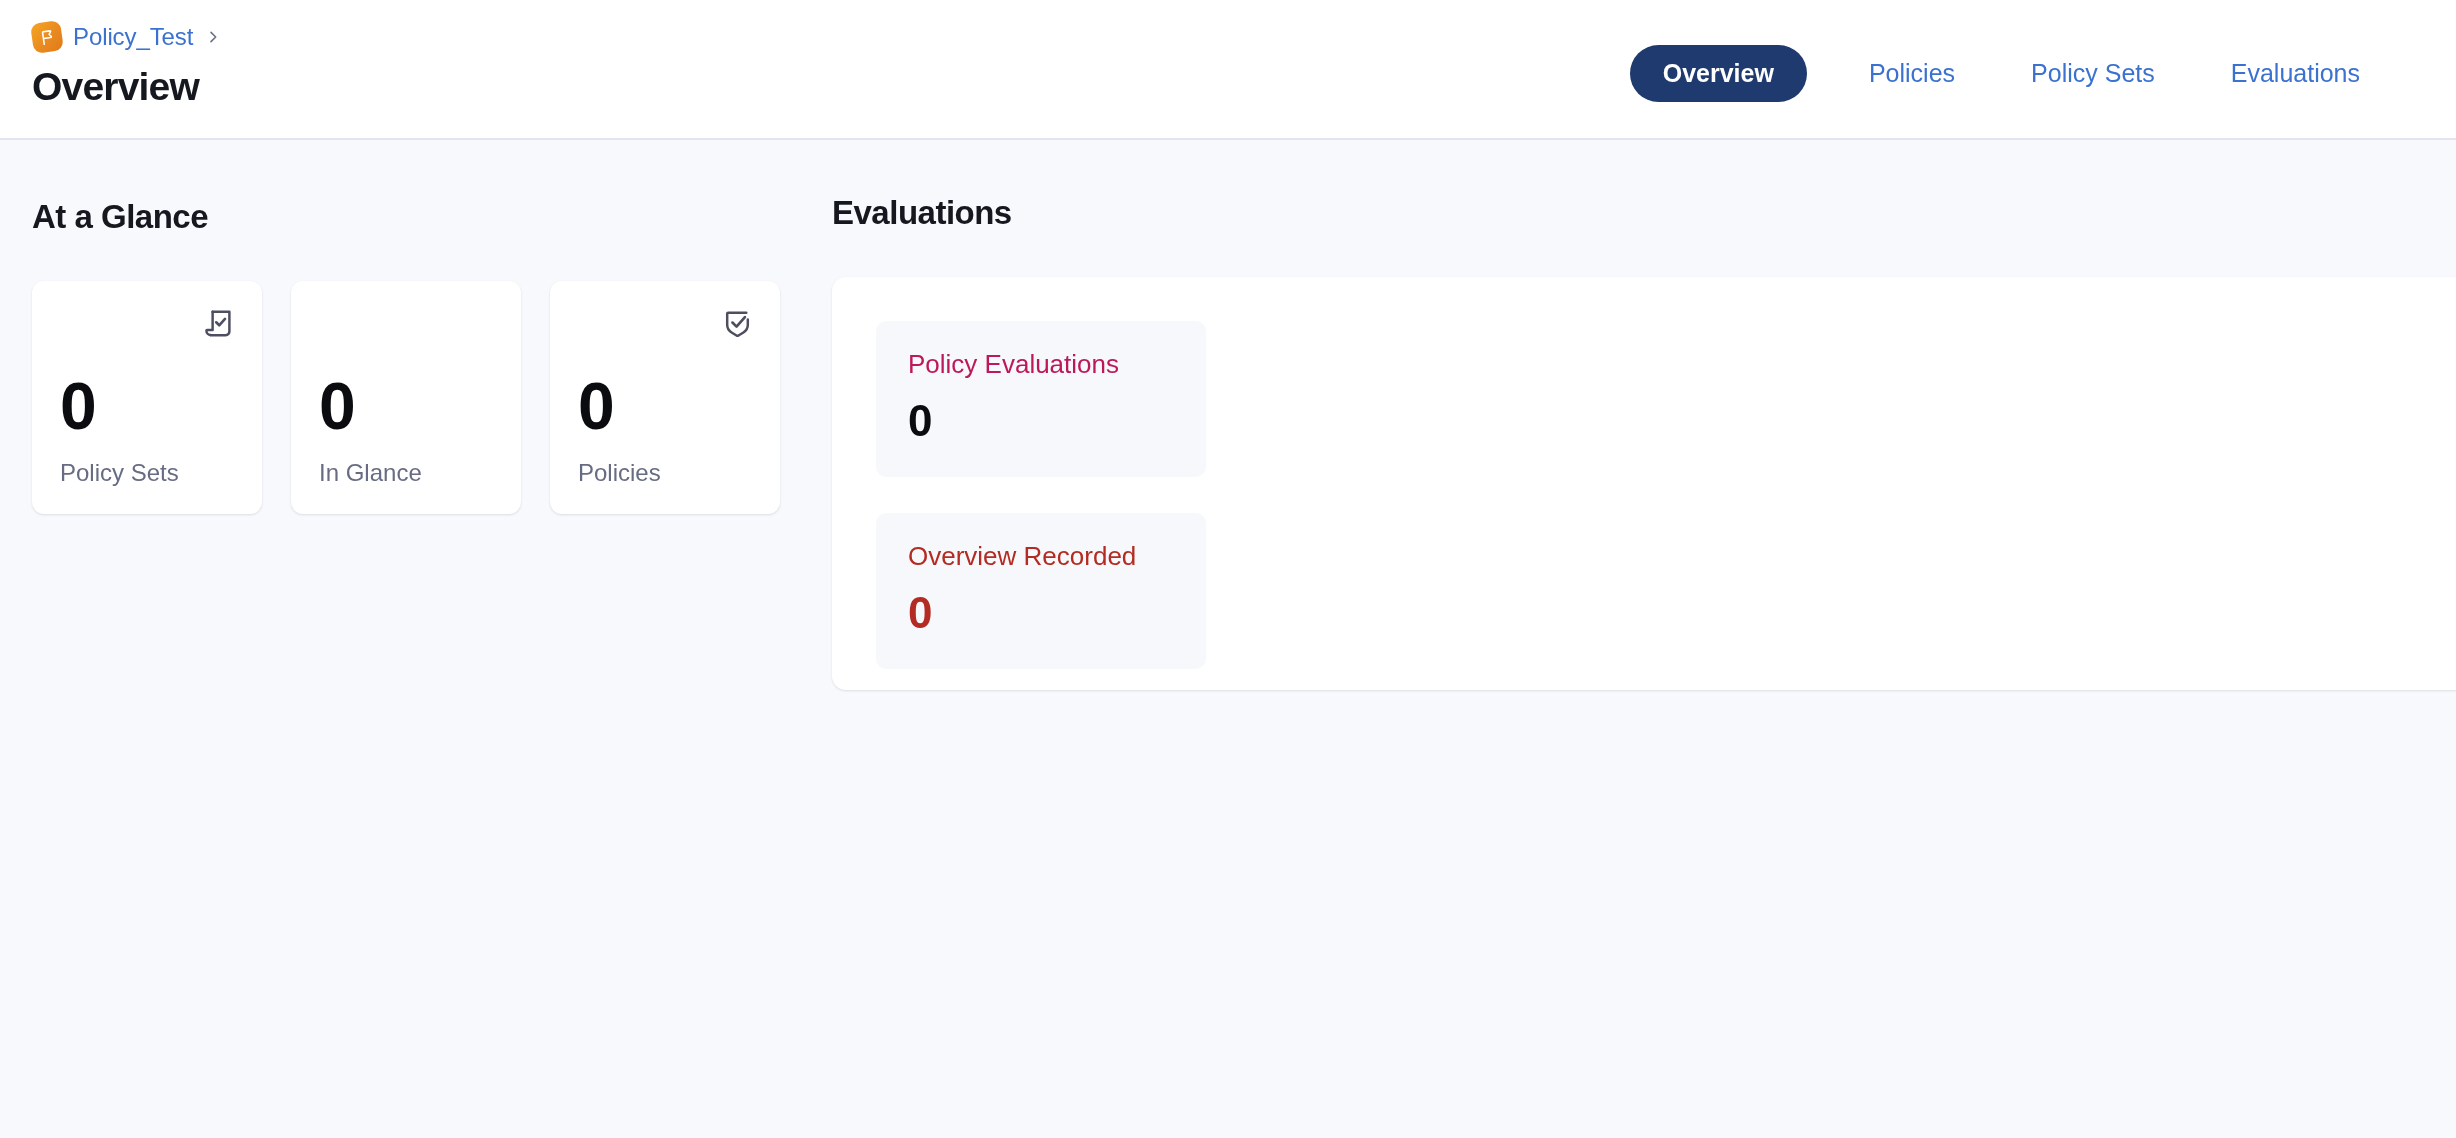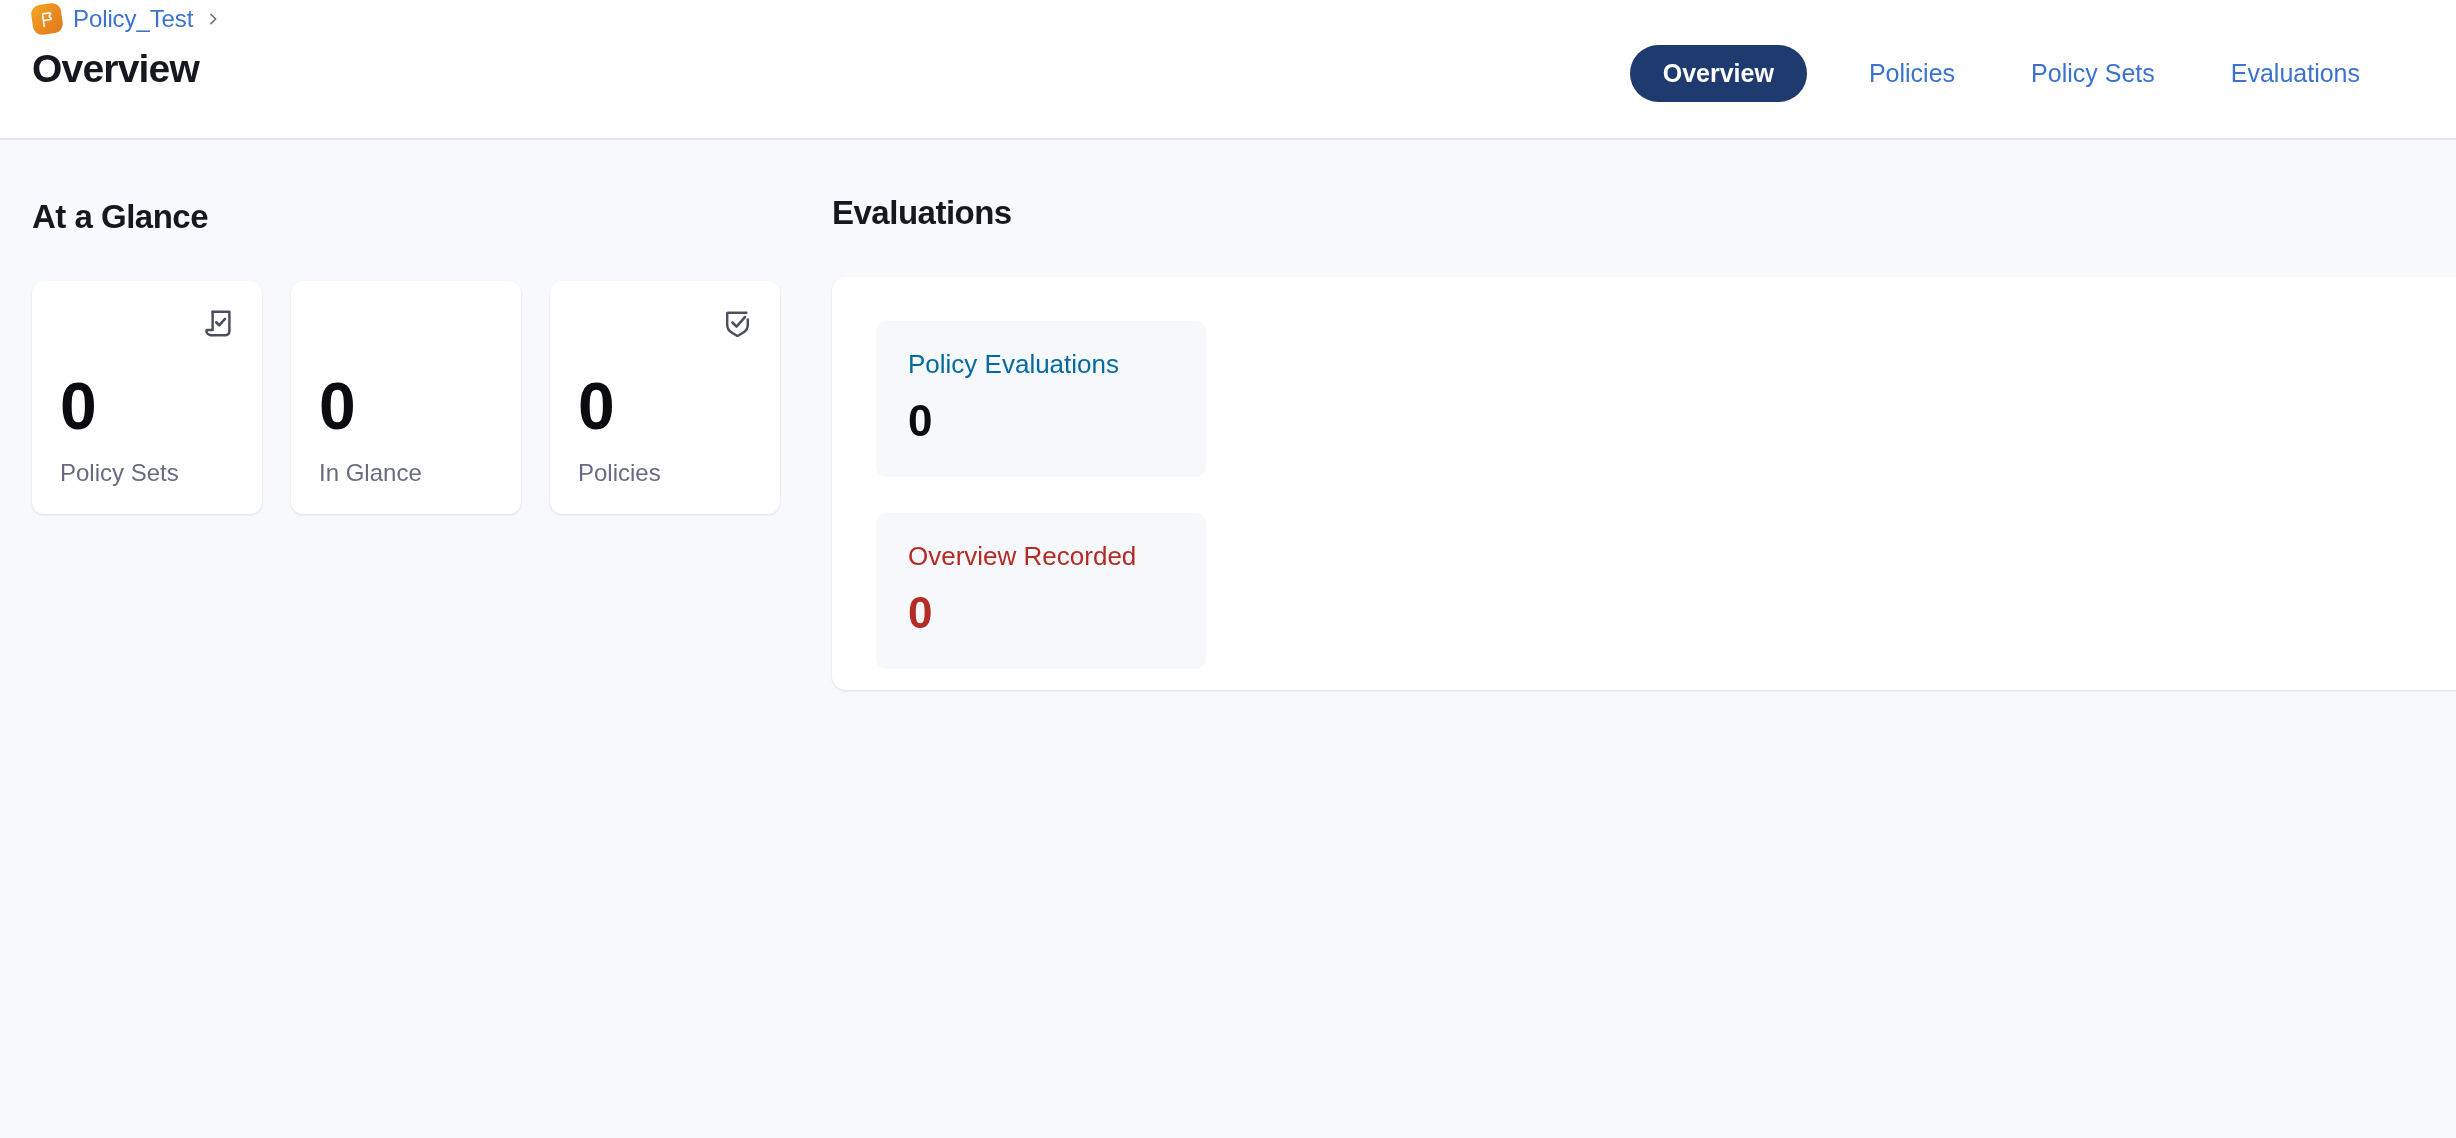--- a/index.html
+++ b/index.html
@@ -15,21 +15,21 @@
     font-family: "Liberation Sans", sans-serif;
     -webkit-font-smoothing: antialiased;
   }
 
   
   .header {
     position: relative;
     height: 140px;
     background: #ffffff;
     border-bottom: 2px solid #e3e4ee;
-    padding: 2px 0 0 32px;
+    padding: 20px 0 0 32px;
   }
 
   .breadcrumb {
     display: flex;
     align-items: center;
     gap: 11px;
     height: 34px;
   }
 
   .logo-tile {
@@ -178,21 +178,21 @@
     width: 330px;
     background: #f7f8fb;
     border-radius: 10px;
     padding: 30px 32px 34px 32px;
   }
 
   .eval-card + .eval-card { margin-top: 36px; }
 
   .eval-card-label {
     font-size: 26px;
-    color: #0369a1;
+    color: #be185d;
     line-height: 1;
   }
 
   .eval-card-value {
     font-size: 44px;
     font-weight: bold;
     color: #0b0c10;
     line-height: 1;
     margin-top: 22px;
     letter-spacing: -1px;

